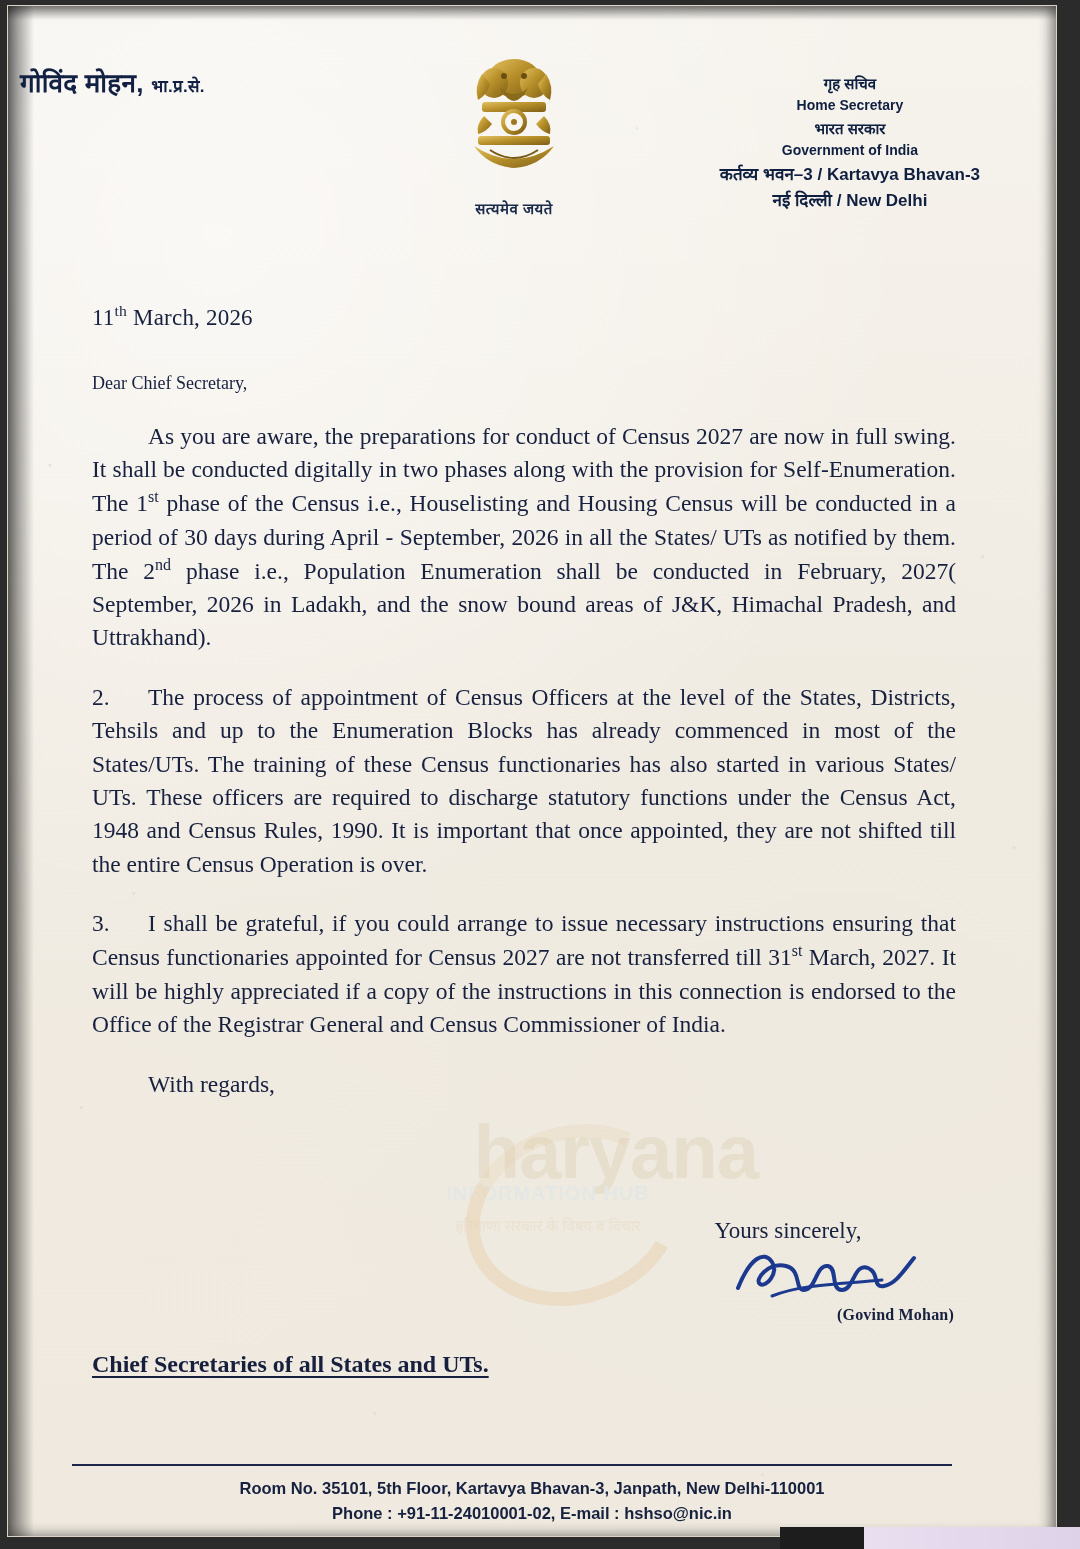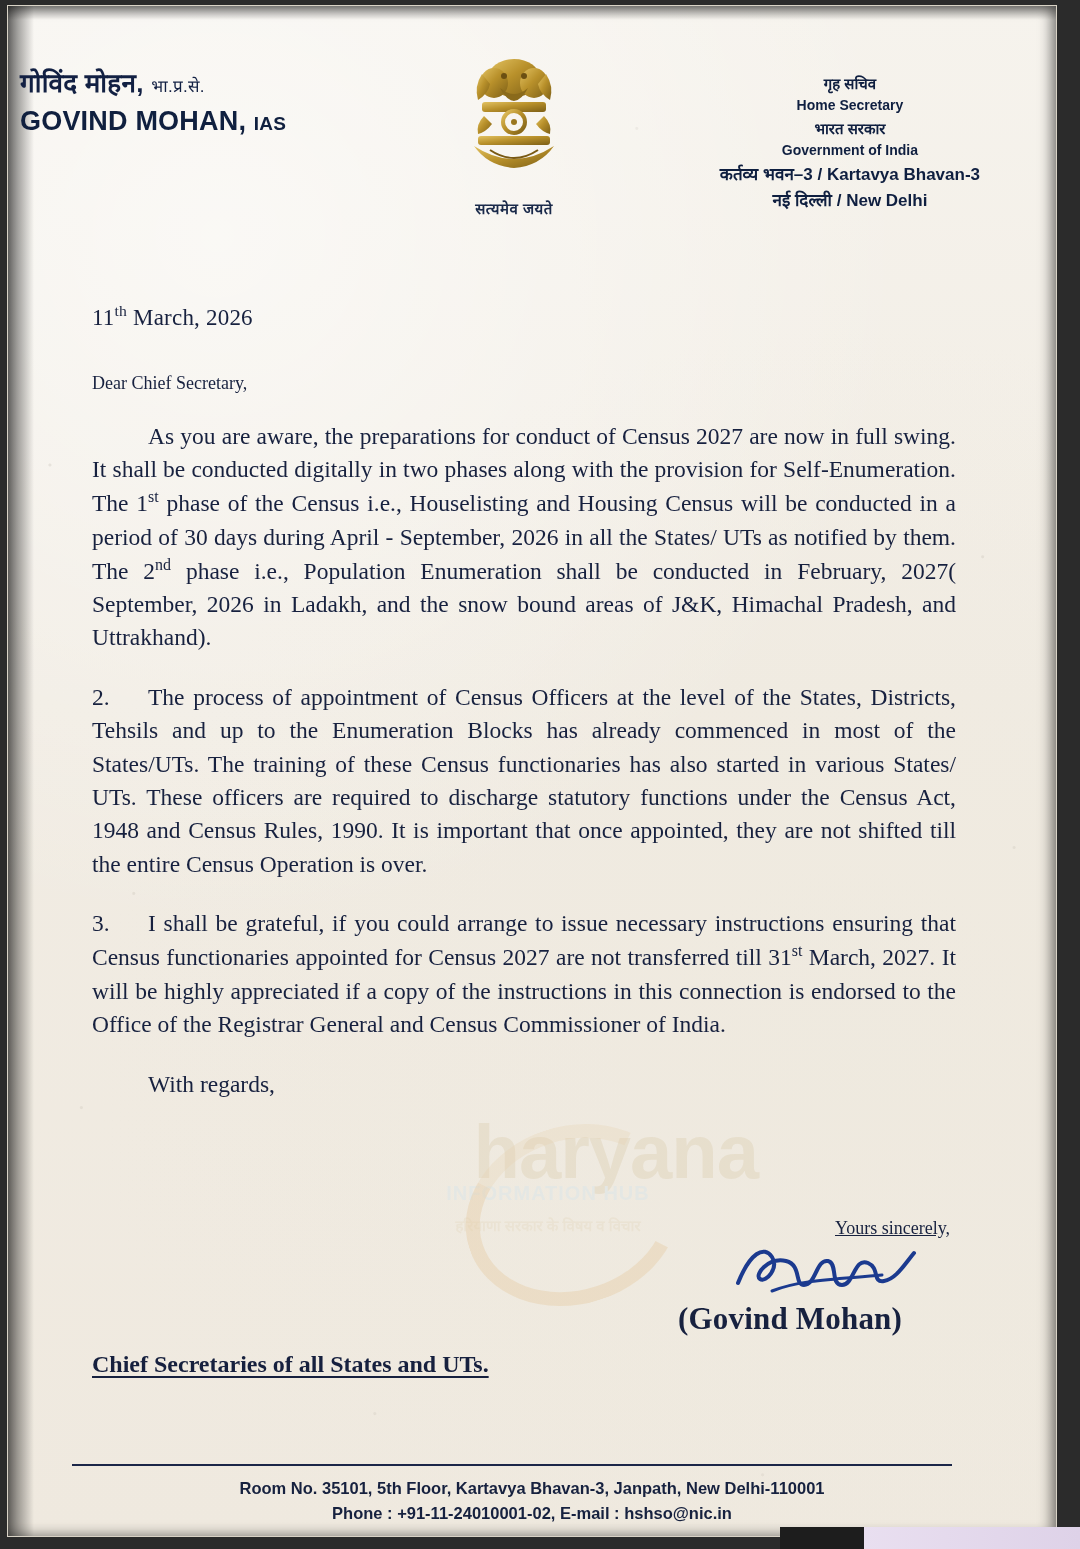--- a/index.html
+++ b/index.html
@@ -68,21 +68,21 @@
   }
   .lh-name-hi {
     font-family: "Liberation Sans", sans-serif;
     font-size: 26px;
     font-weight: 700;
     letter-spacing: 0.3px;
     color: #122043;
   }
   .lh-name-hi .suffix {
     font-size: 17px;
-    font-weight: 400;
+    font-weight: 700;
     margin-top: 20px;
   }
   .lh-name-en {
     margin-top: 6px;
     font-family: "Liberation Sans", sans-serif;
     font-size: 27px;
     font-weight: 700;
     color: #10203f;
     letter-spacing: 0.2px;
   }
@@ -167,35 +167,33 @@
   
   .sig-block {
     position: absolute;
     right: 100px;
     top: 1212px;
     width: 330px;
     text-align: center;
     color: #17213f;
   }
   .yours {
-    font-size: 18px;
-    text-align: right;
+    font-size: 23px;
     padding-right: 6px;
-    text-decoration: underline;
   }
   .signature {
     height: 62px;
     position: relative;
   }
   .signature svg { position: absolute; right: 34px; top: -4px; }
   .sig-name {
-    font-size: 31px;
+    font-size: 16px;
     font-weight: 700;
     letter-spacing: 0.2px;
-    text-align: center;
+    text-align: right;
     padding-right: 2px;
   }
 
   .addressee {
     position: absolute;
     left: 84px;
     top: 1345px;
     font-size: 24px;
     font-weight: 700;
     color: #16203e;
@@ -302,24 +300,20 @@
     <div class="speckles"></div>
     <div class="edge-shadow-left"></div>
     <div class="edge-shadow-top"></div>
 
     <div class="letterhead">
 
       <div class="lh-left">
         <div class="lh-name-hi">
           <span>गोविंद मोहन,</span>
           <span class="suffix">भा.प्र.से.</span>
-        </div>
-        <div class="lh-name-en">
-          <span>GOVIND MOHAN,</span>
-          <span class="suffix">IAS</span>
         </div>
       </div>
 
       <div class="emblem">
         <svg width="116" height="142" viewBox="0 0 116 142">
           <defs>
             <linearGradient id="gold" x1="0" y1="0" x2="1" y2="1">
               <stop offset="0%" stop-color="#e2c262"></stop>
               <stop offset="45%" stop-color="#b9912b"></stop>
               <stop offset="100%" stop-color="#7d5f16"></stop>

